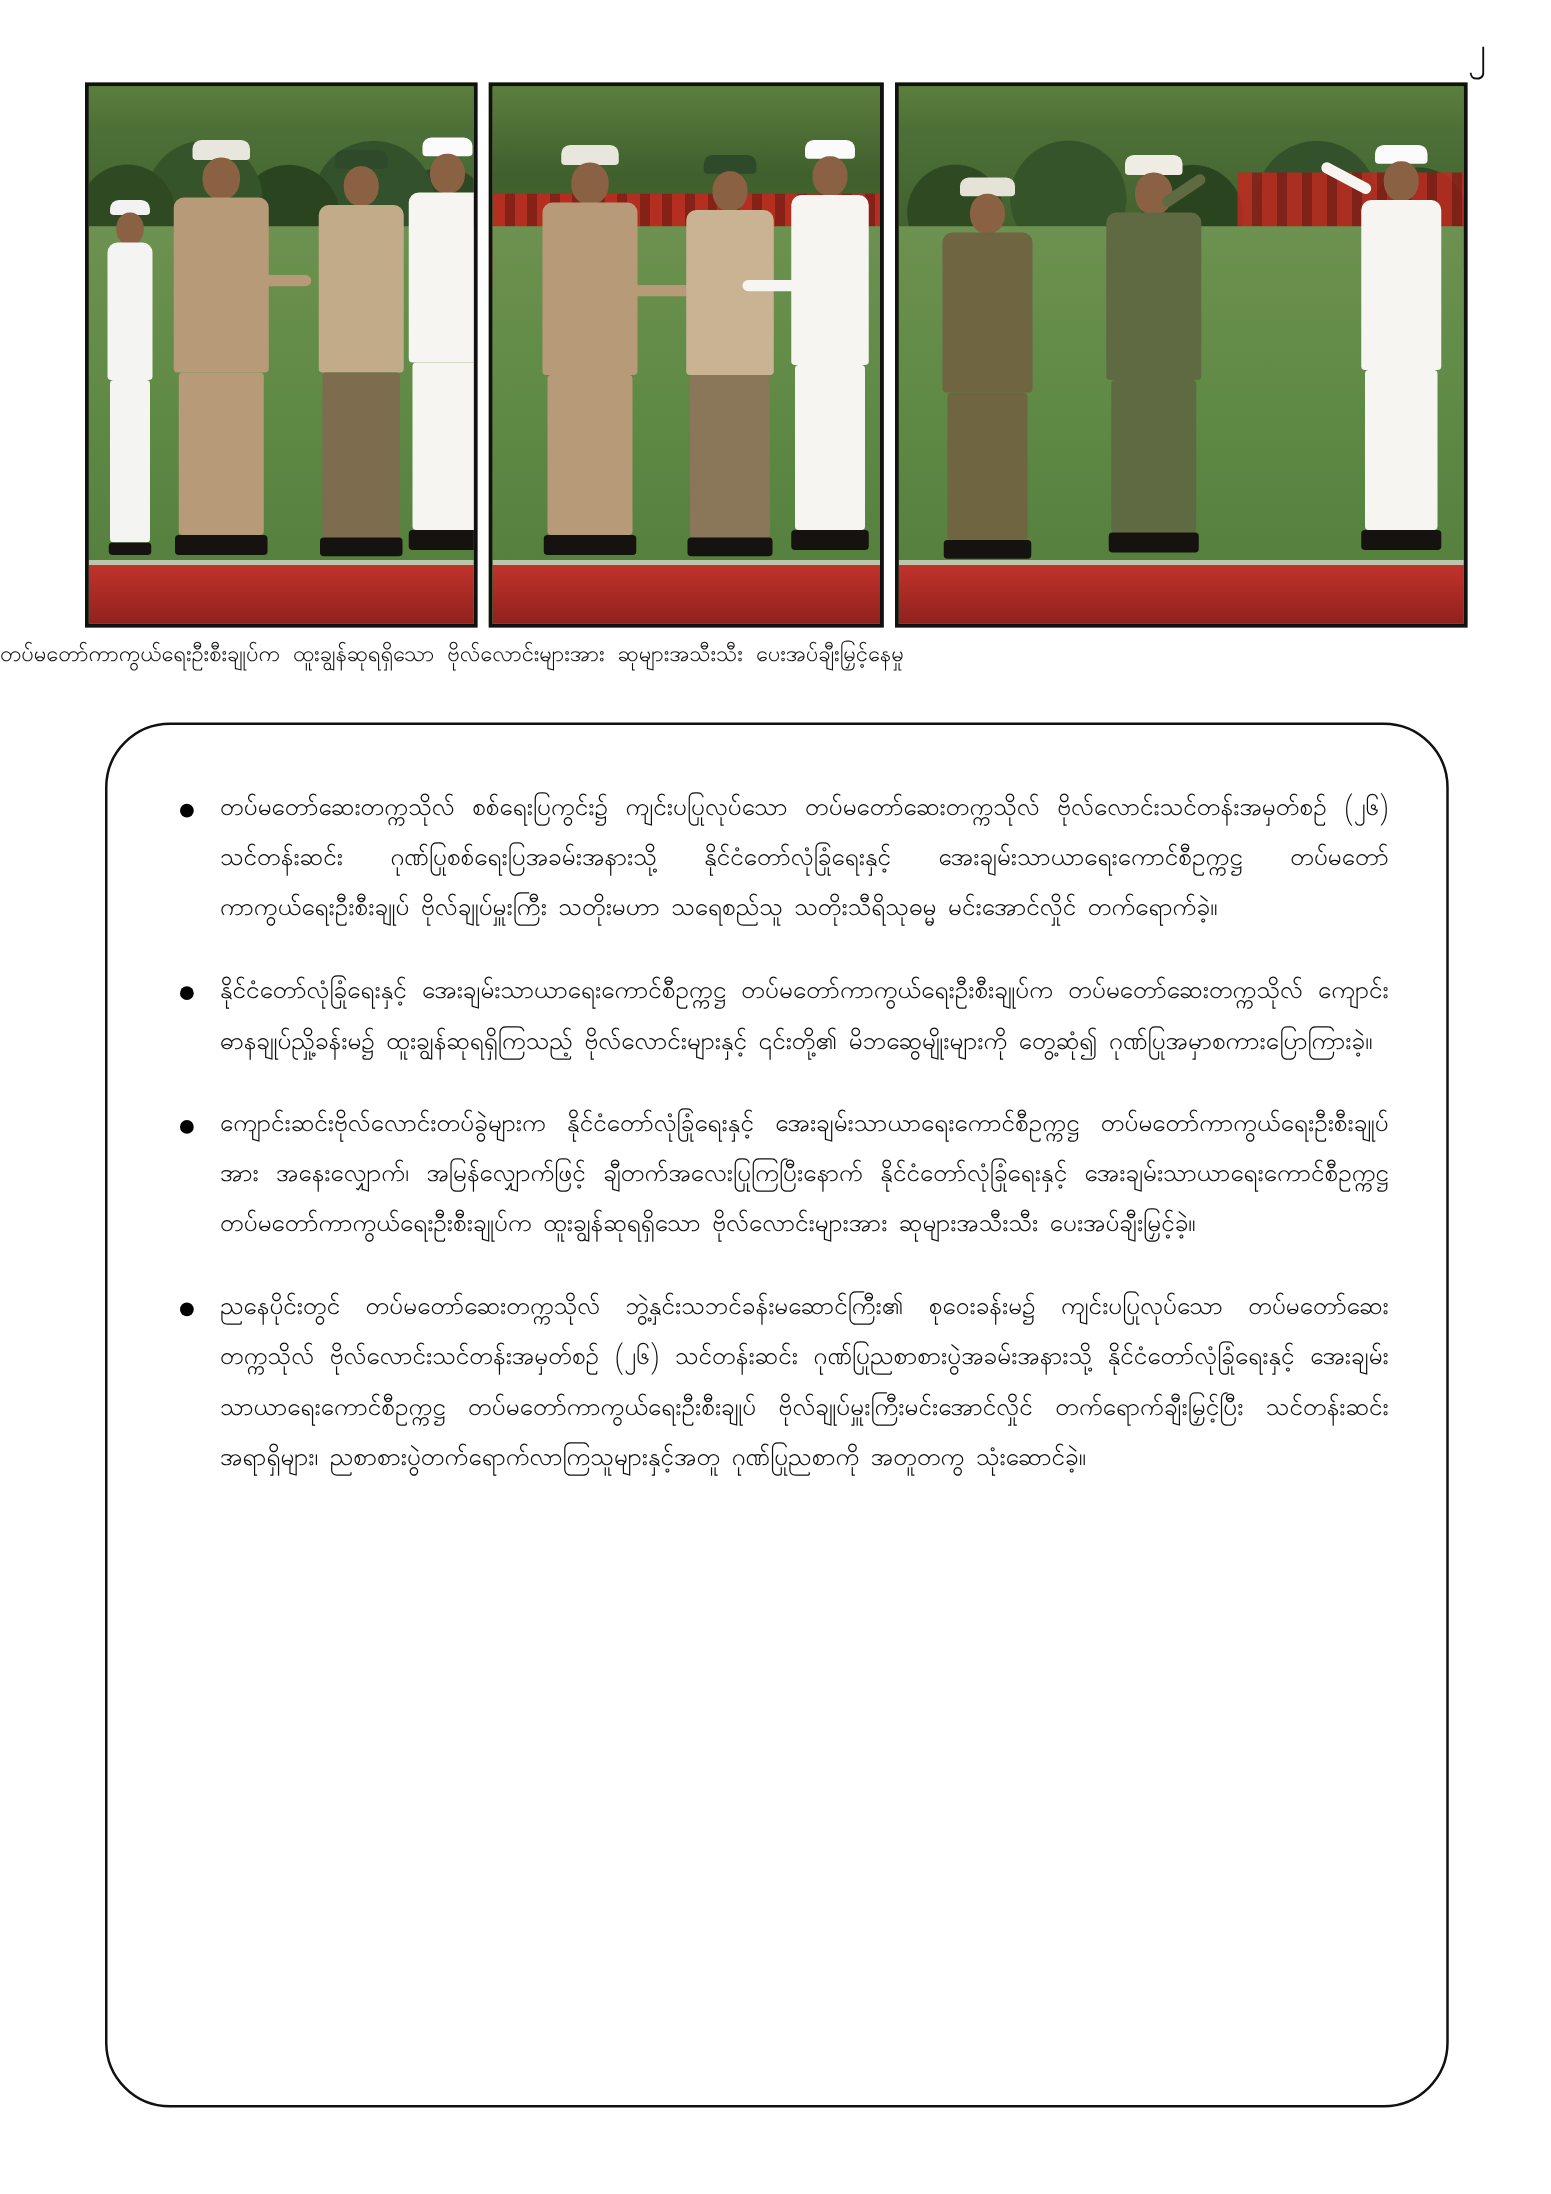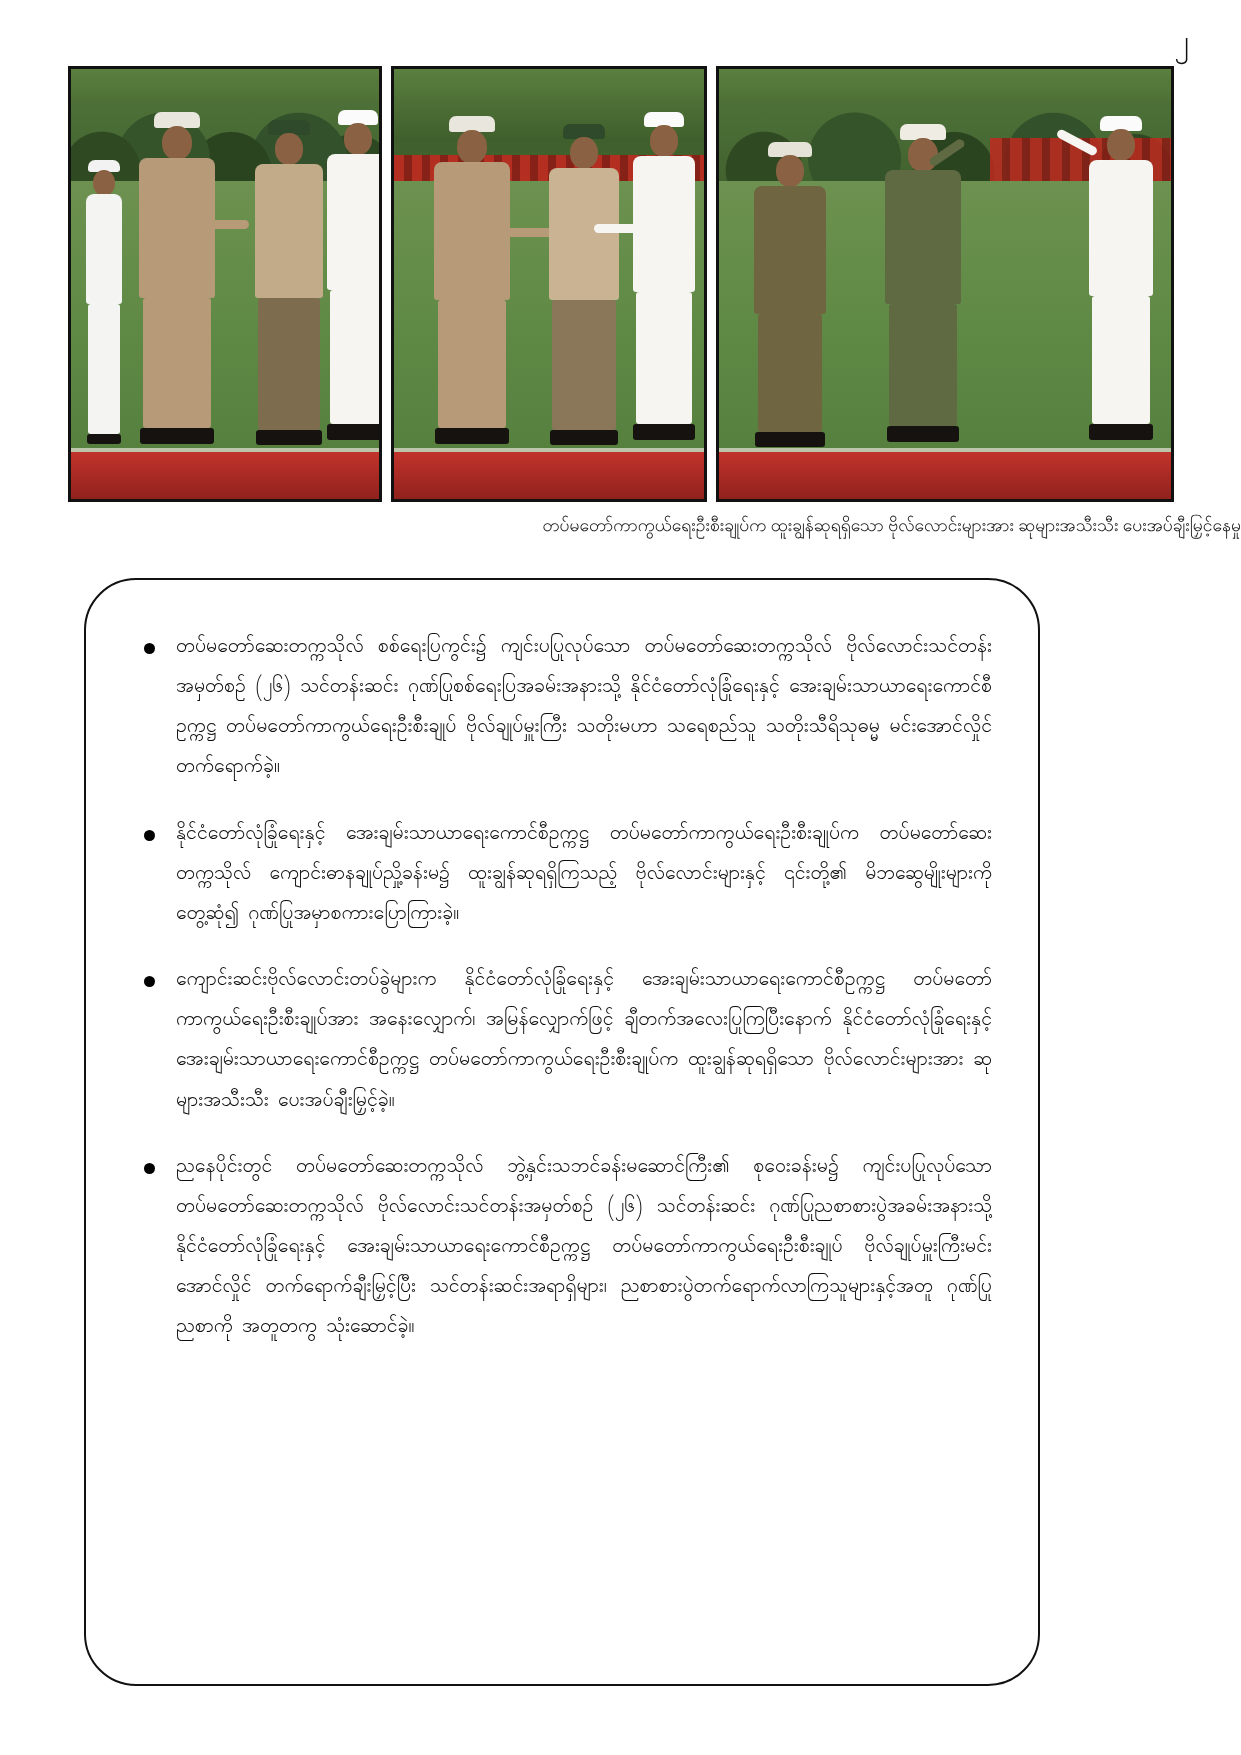--- a/index.html
+++ b/index.html
@@ -134,33 +134,33 @@
   }
   .fig .arm {
     position: absolute; height: 9px; border-radius: 5px;
   }
 
   .caption {
     position: absolute;
     top: 512px;
     left: 0;
     width: 1241px;
-    text-align: right;
+    text-align: left;
     font-size: 17.5px;
     line-height: 1.5;
     color: #111111;
-    font-family: Liberation Serif, serif;
+    font-family: Liberation Mono, monospace;
   }
 
   
   .body-box {
     position: absolute;
     top: 578px;
     left: 84px;
-    width: 956px;
+    width: 1075px;
     height: 1108px;
     border: 2px solid #111111;
     border-radius: 52px;
     box-sizing: border-box;
     background: #ffffff;
   }
   .bullets {
     position: absolute;
     top: 48px;
     left: 34px;

